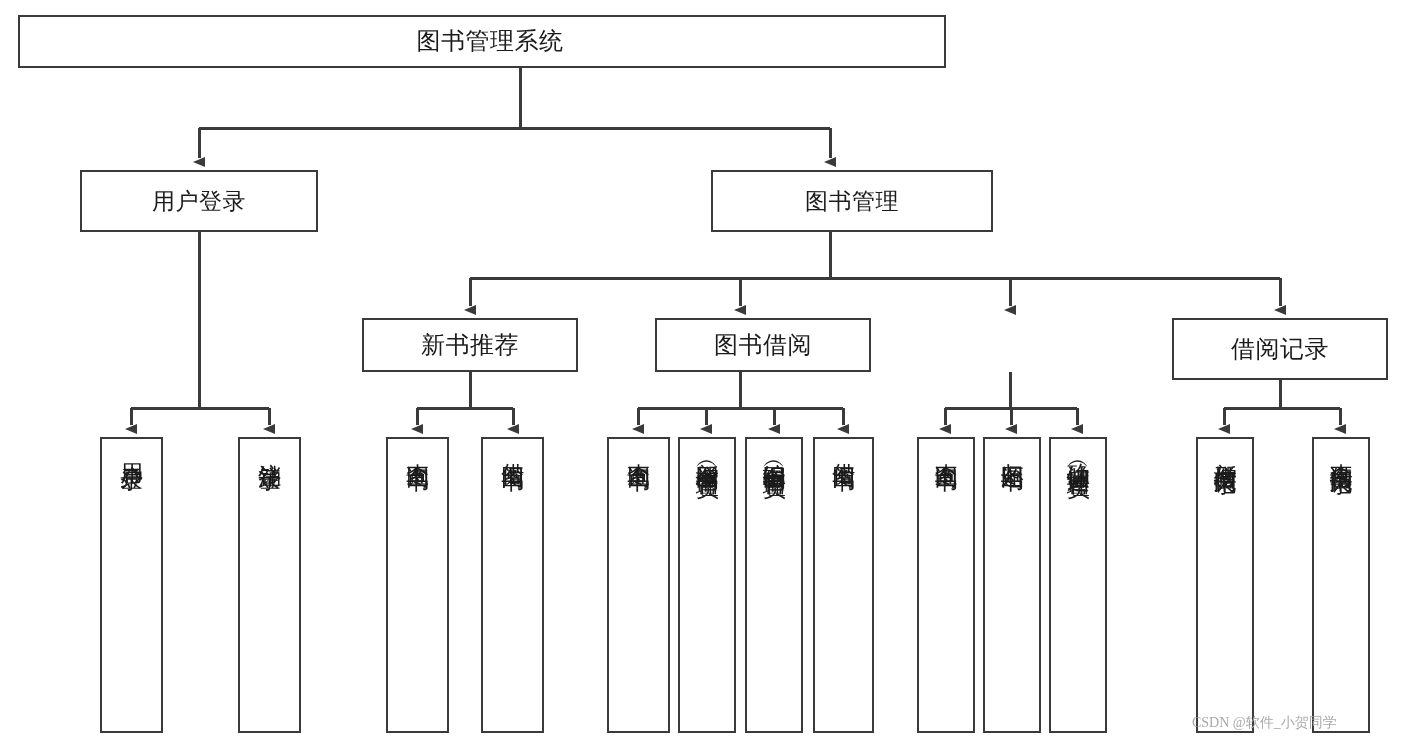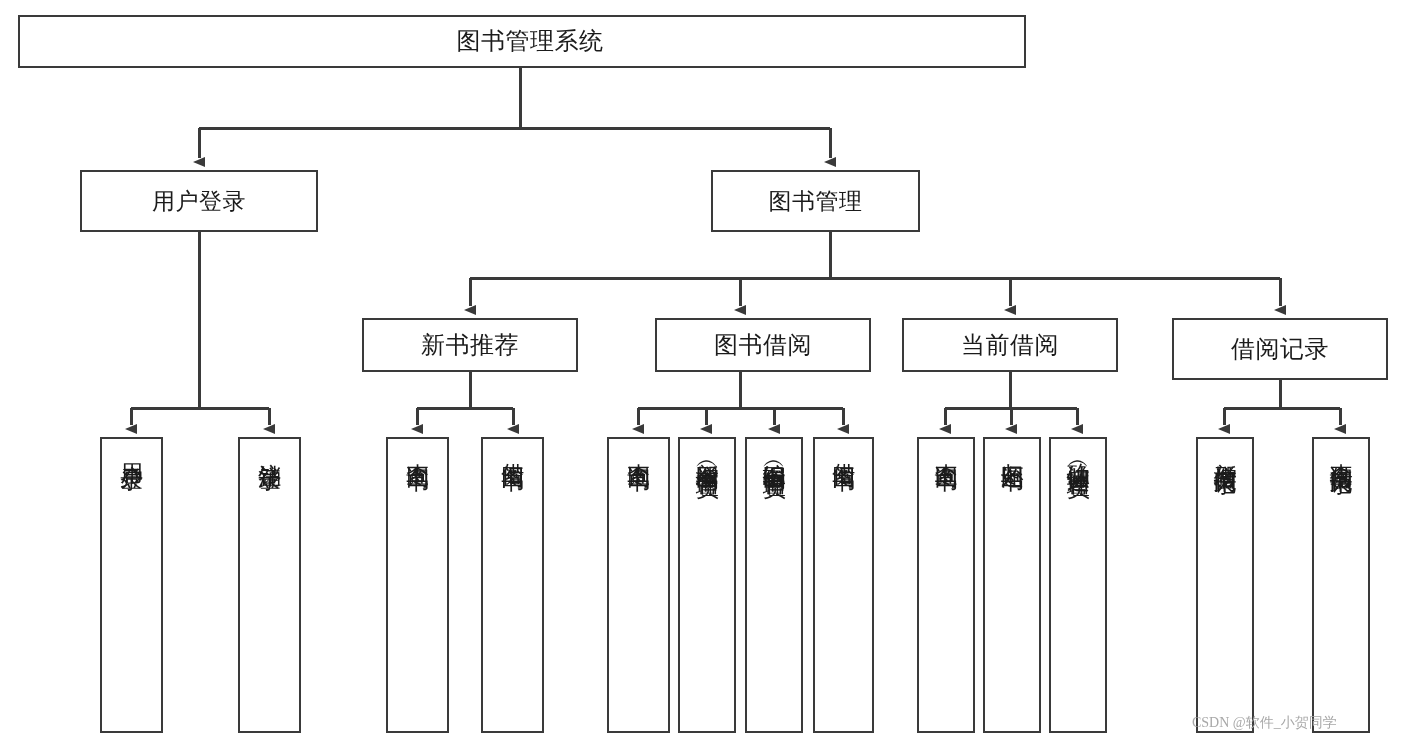--- a/index.html
+++ b/index.html
@@ -114,43 +114,40 @@
       <path d="M 1011 408 L 1011 425" marker-end="url(#arrow)"></path>
       <path d="M 1077 408 L 1077 425" marker-end="url(#arrow)"></path>
 
       <path d="M 1280 372 L 1280 408"></path>
       <path d="M 1224 408 L 1340 408"></path>
       <path d="M 1224 408 L 1224 425" marker-end="url(#arrow)"></path>
       <path d="M 1340 408 L 1340 425" marker-end="url(#arrow)"></path>
     </g>
   </svg>
 
-  <div class="node root" style="left:18px; top:15px; width:1008px; height:53px;padding-left:16px;">
+  <div class="node root" style="left:18px; top:15px; width:928px; height:53px;padding-left:16px;">
     <span class="label">图书管理系统</span>
   </div>
 
   <div class="node level1" style="left:80px; top:170px; width:238px; height:62px;">
     <span class="label">用户登录</span>
   </div>
 
-  <div class="node level1" style="left:711px; top:170px; width:209px; height:62px;">
+  <div class="node level1" style="left:711px; top:170px; width:282px; height:62px;">
     <span class="label">图书管理</span>
   </div>
 
   <div class="node level2" style="left:362px; top:318px; width:216px; height:54px;">
     <span class="label">新书推荐</span>
   </div>
 
   <div class="node level2" style="left:632px; top:318px; width:216px; height:54px;margin-left:23px;">
     <span class="label">图书借阅</span>
   </div>
 
-  <div class="node level2" style="left:902px; top:318px; width:216px; height:54px;">
-    <span class="label">当前借阅</span>
-  </div>
 
   <div class="node level2" style="left:1172px; top:318px; width:216px; height:62px;">
     <span class="label">借阅记录</span>
   </div>
 
   <div class="node leaf" style="left:100px; top:437px; width:63px; height:296px;">
     <span class="label">用户登录</span>
   </div>
 
   <div class="node leaf" style="left:238px; top:437px; width:63px; height:296px;">

